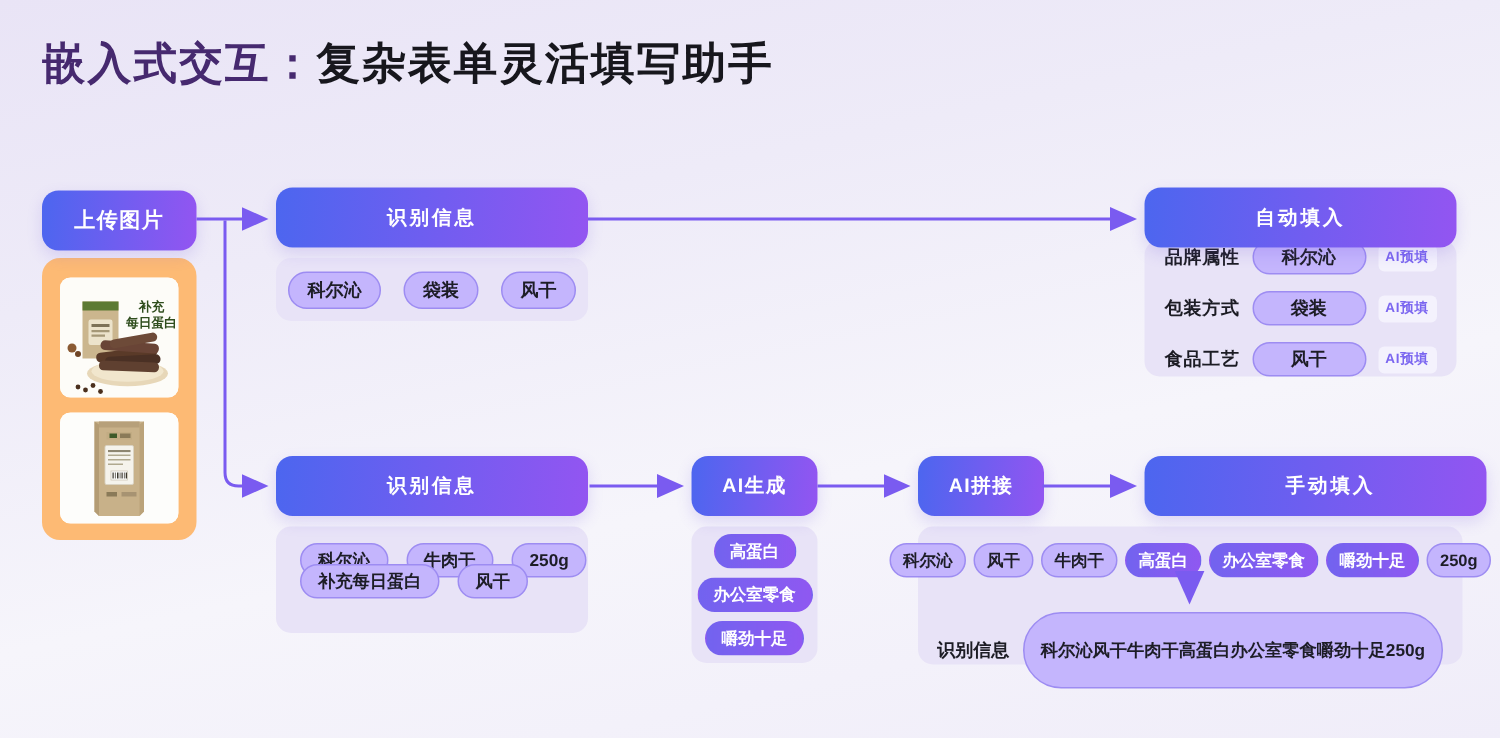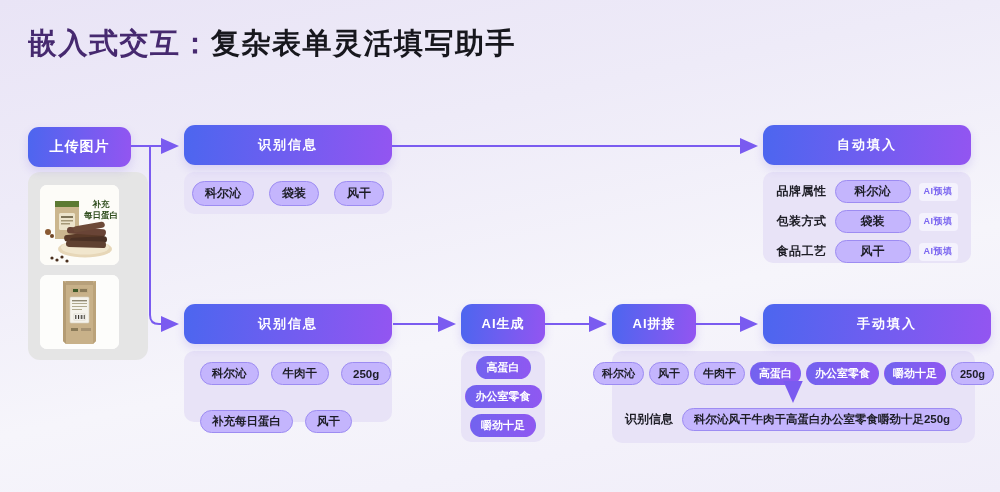--- a/index.html
+++ b/index.html
@@ -27,57 +27,57 @@
   .b-upload{left:28px;top:127px;width:103px;height:40px;font-size:14px;letter-spacing:1px;}
   .b-rec-top{left:184px;top:125px;width:208px;height:40px;}
   .b-autofill{left:763px;top:125px;width:208px;height:40px;}
   .b-rec-bot{left:184px;top:304px;width:208px;height:40px;}
   .b-aigen{left:461px;top:304px;width:84px;height:40px;letter-spacing:1px;}
   .b-aisplice{left:612px;top:304px;width:84px;height:40px;letter-spacing:1px;}
   .b-manual{left:763px;top:304px;width:208px;height:40px;padding-left:20px;}
 
   .panel{position:absolute;background:#e8e3f7;border-radius:10px;z-index:1;}
   .p-toptags{left:184px;top:172px;width:208px;height:42px;display:flex;align-items:center;justify-content:center;gap:15px;}
-  .p-form{left:763px;top:172px;width:208px;height:91px;display:flex;flex-direction:column;justify-content:flex-end;gap:7px;padding:0;}
+  .p-form{left:763px;top:160px;width:208px;height:91px;display:flex;flex-direction:column;justify-content:space-between;gap:7px;padding:0;}
   .p-bottags{left:184px;top:351px;width:208px;height:71px;}
   .p-gen{left:461px;top:351px;width:84px;height:91px;display:flex;flex-direction:column;align-items:center;justify-content:center;gap:6px;}
   .p-result{left:612px;top:351px;width:363px;height:92px;}
 
   .pill{
     display:inline-flex;align-items:center;justify-content:center;
     background:#c4b5fd;border:1.4px solid #9d8cf2;border-radius:999px;
     font-weight:bold;color:#1d1d26;font-size:12px;padding:3px 12px;white-space:nowrap;
   }
   .pill.filled{
     background:linear-gradient(92deg,#7263ef,#8f58f1);
     border:1.4px solid transparent;color:#fff;
   }
   .tagrow{position:absolute;left:16px;display:flex;gap:12px;}
   .tagrow.r1{top:11px;}
-  .tagrow.r2{top:59px;}
+  .tagrow.r2{top:25px;}
   .p-bottags .pill{font-size:11.5px;padding:3px 11px;}
   .p-gen .pill{font-size:11px;padding:3px 10px;}
 
   .form-row{display:flex;align-items:center;justify-content:center;gap:8px;}
   .form-label{font-size:12px;font-weight:bold;color:#1c1c24;letter-spacing:.5px;}
   .form-pill{min-width:62px;padding:2px 6px;font-size:12px;}
   .ai-badge{
     background:#f4f2fd;color:#7b66f0;font-size:9px;font-weight:bold;
     border-radius:4px;padding:2.5px 5px;letter-spacing:.5px;
   }
 
   .result-pills{position:absolute;left:8px;right:8px;top:11px;display:flex;justify-content:center;gap:5px;}
   .result-pills .pill{font-size:11px;padding:3px 8px;}
   .result-row{position:absolute;left:0;right:0;top:57px;display:flex;align-items:center;justify-content:center;gap:9px;}
   .result-label{font-size:12px;font-weight:bold;color:#1c1c24;}
-  .result-value{font-size:11.5px;padding:3px 11px;}
+  .result-value{font-size:11.5px;padding:17px 11px;}
 
   .product-card{
-    position:absolute;left:28px;top:172px;width:120px;height:188px;
-    background:#e5e5e5;border-radius:12px;z-index:1;
+    position:absolute;left:28px;top:172px;width:103px;height:188px;
+    background:#fdba74;border-radius:12px;z-index:1;
   }
   .tile{position:absolute;left:12px;width:79px;background:#fff;border-radius:7px;overflow:hidden;}
   .tile1{top:13px;height:80px;}
   .tile2{top:103px;height:74px;}
 
   svg.connectors{position:absolute;inset:0;z-index:4;pointer-events:none;}
 </style>
 </head>
 <body>
 

